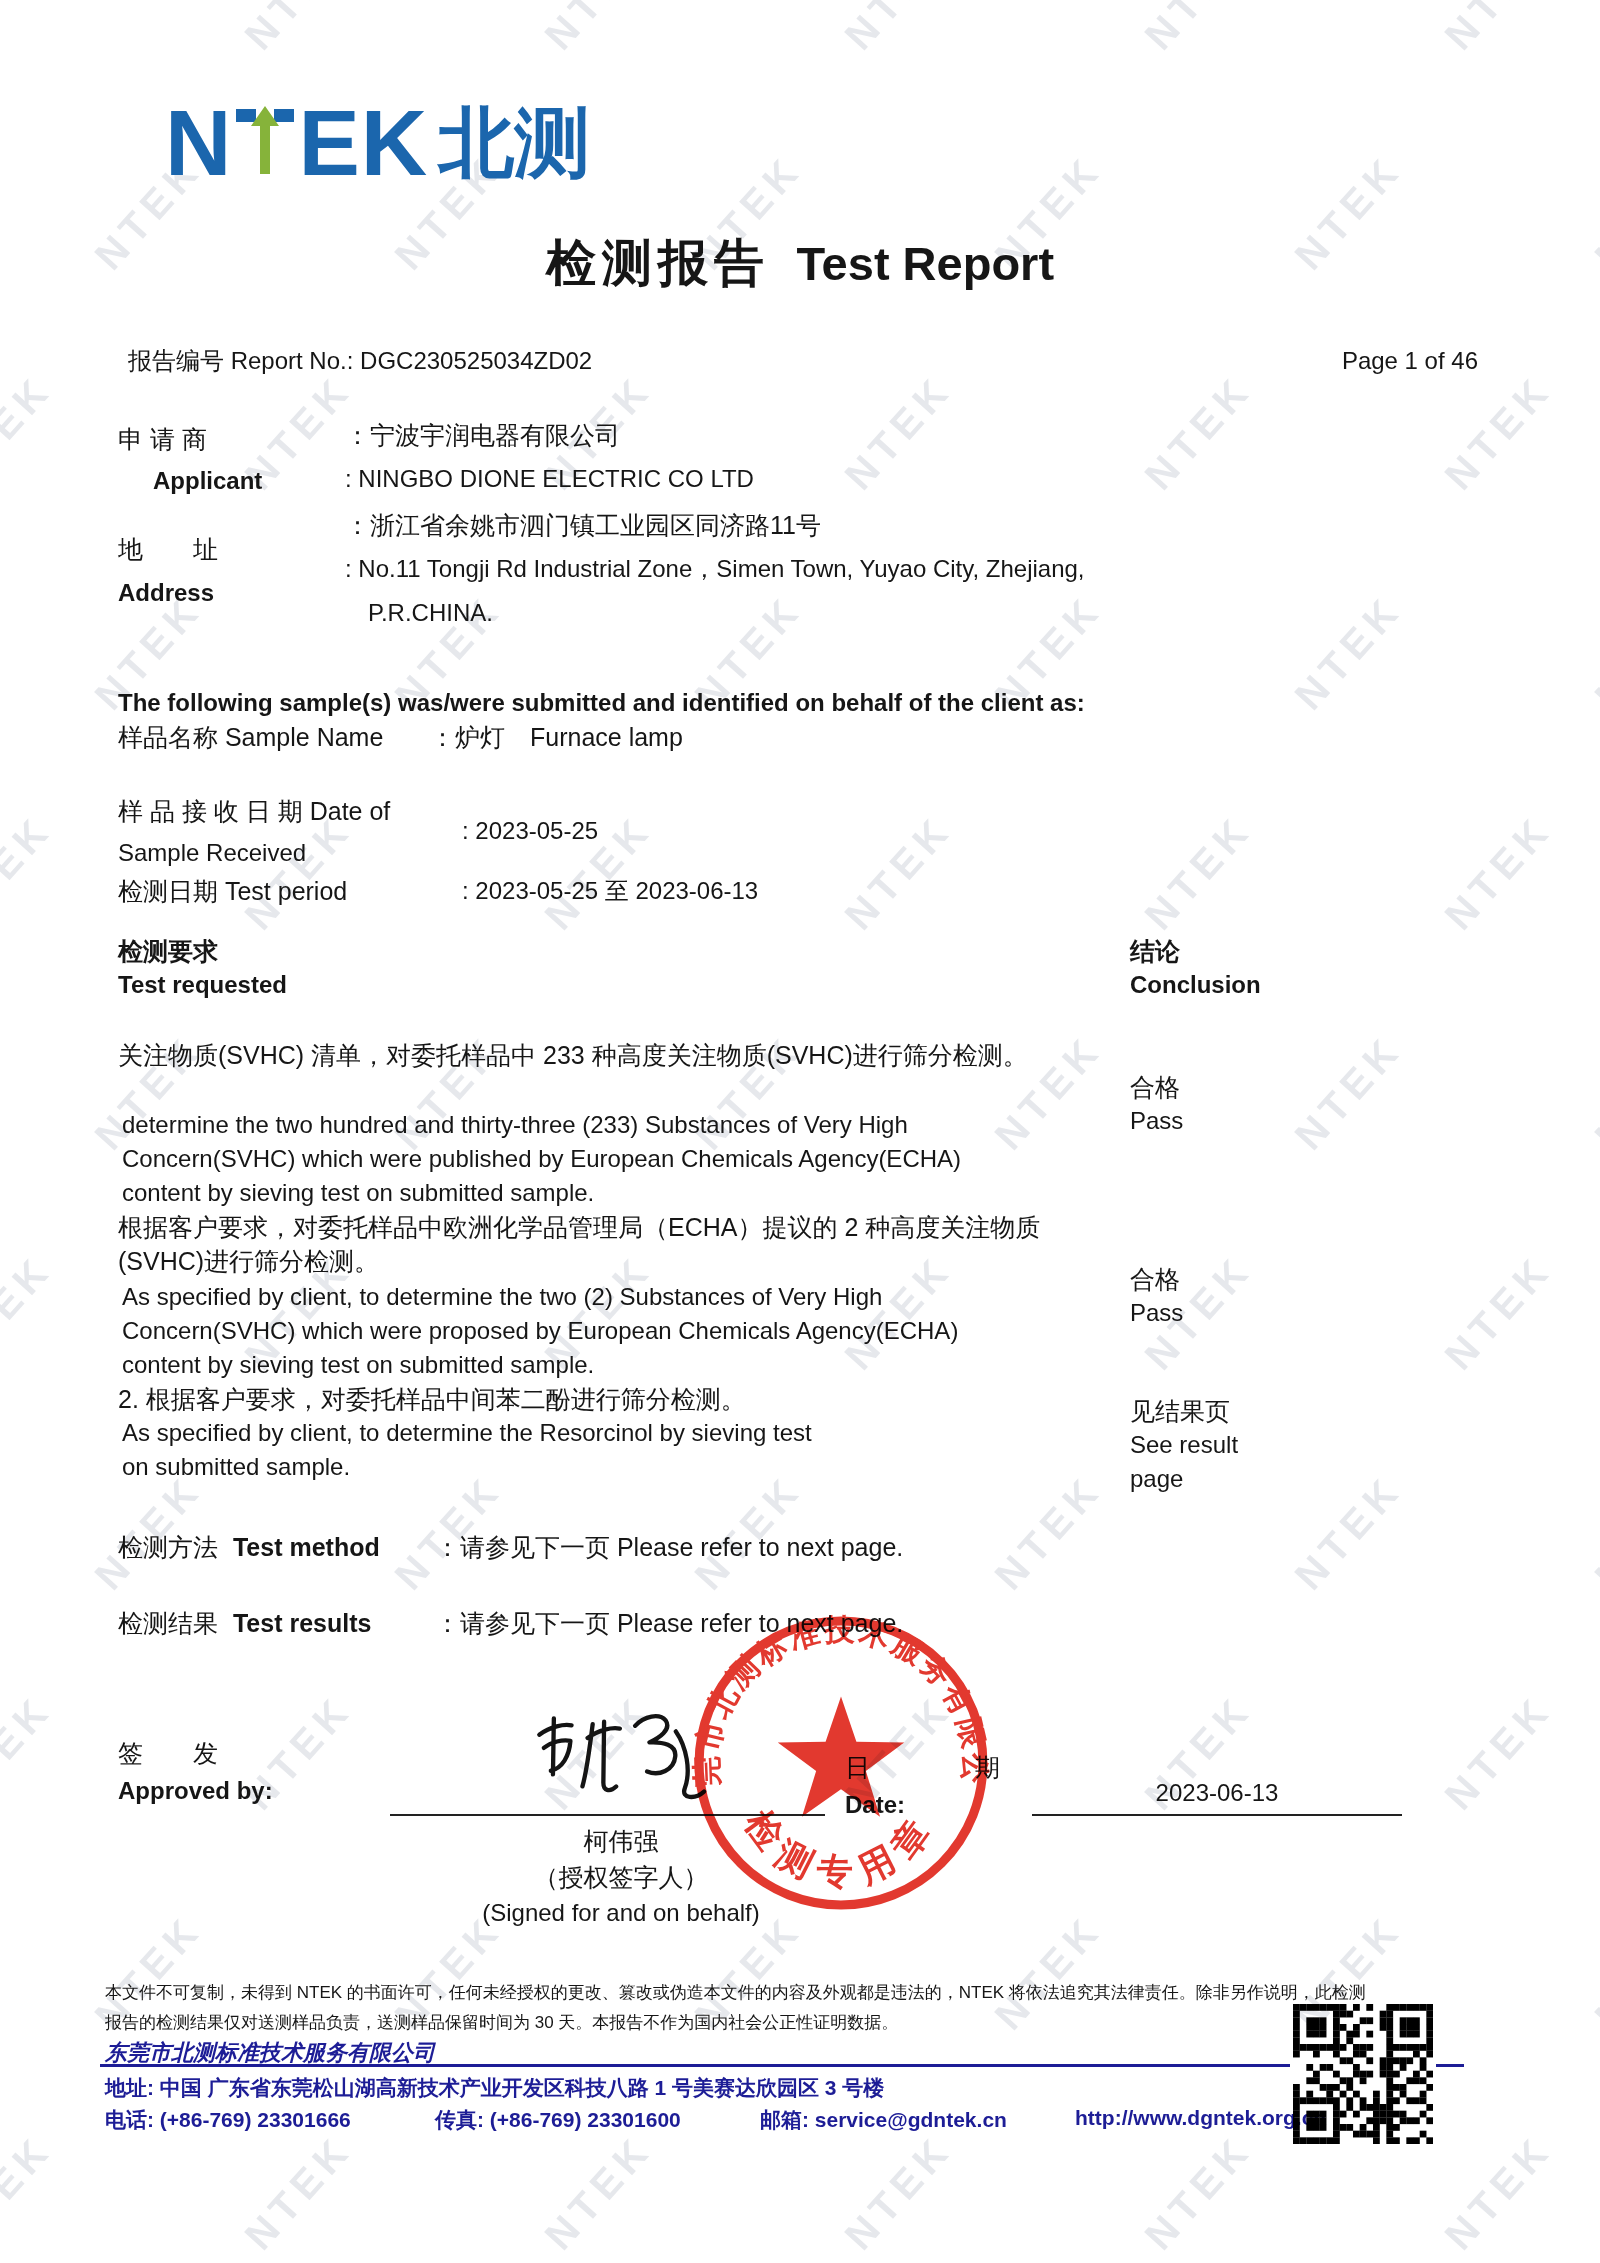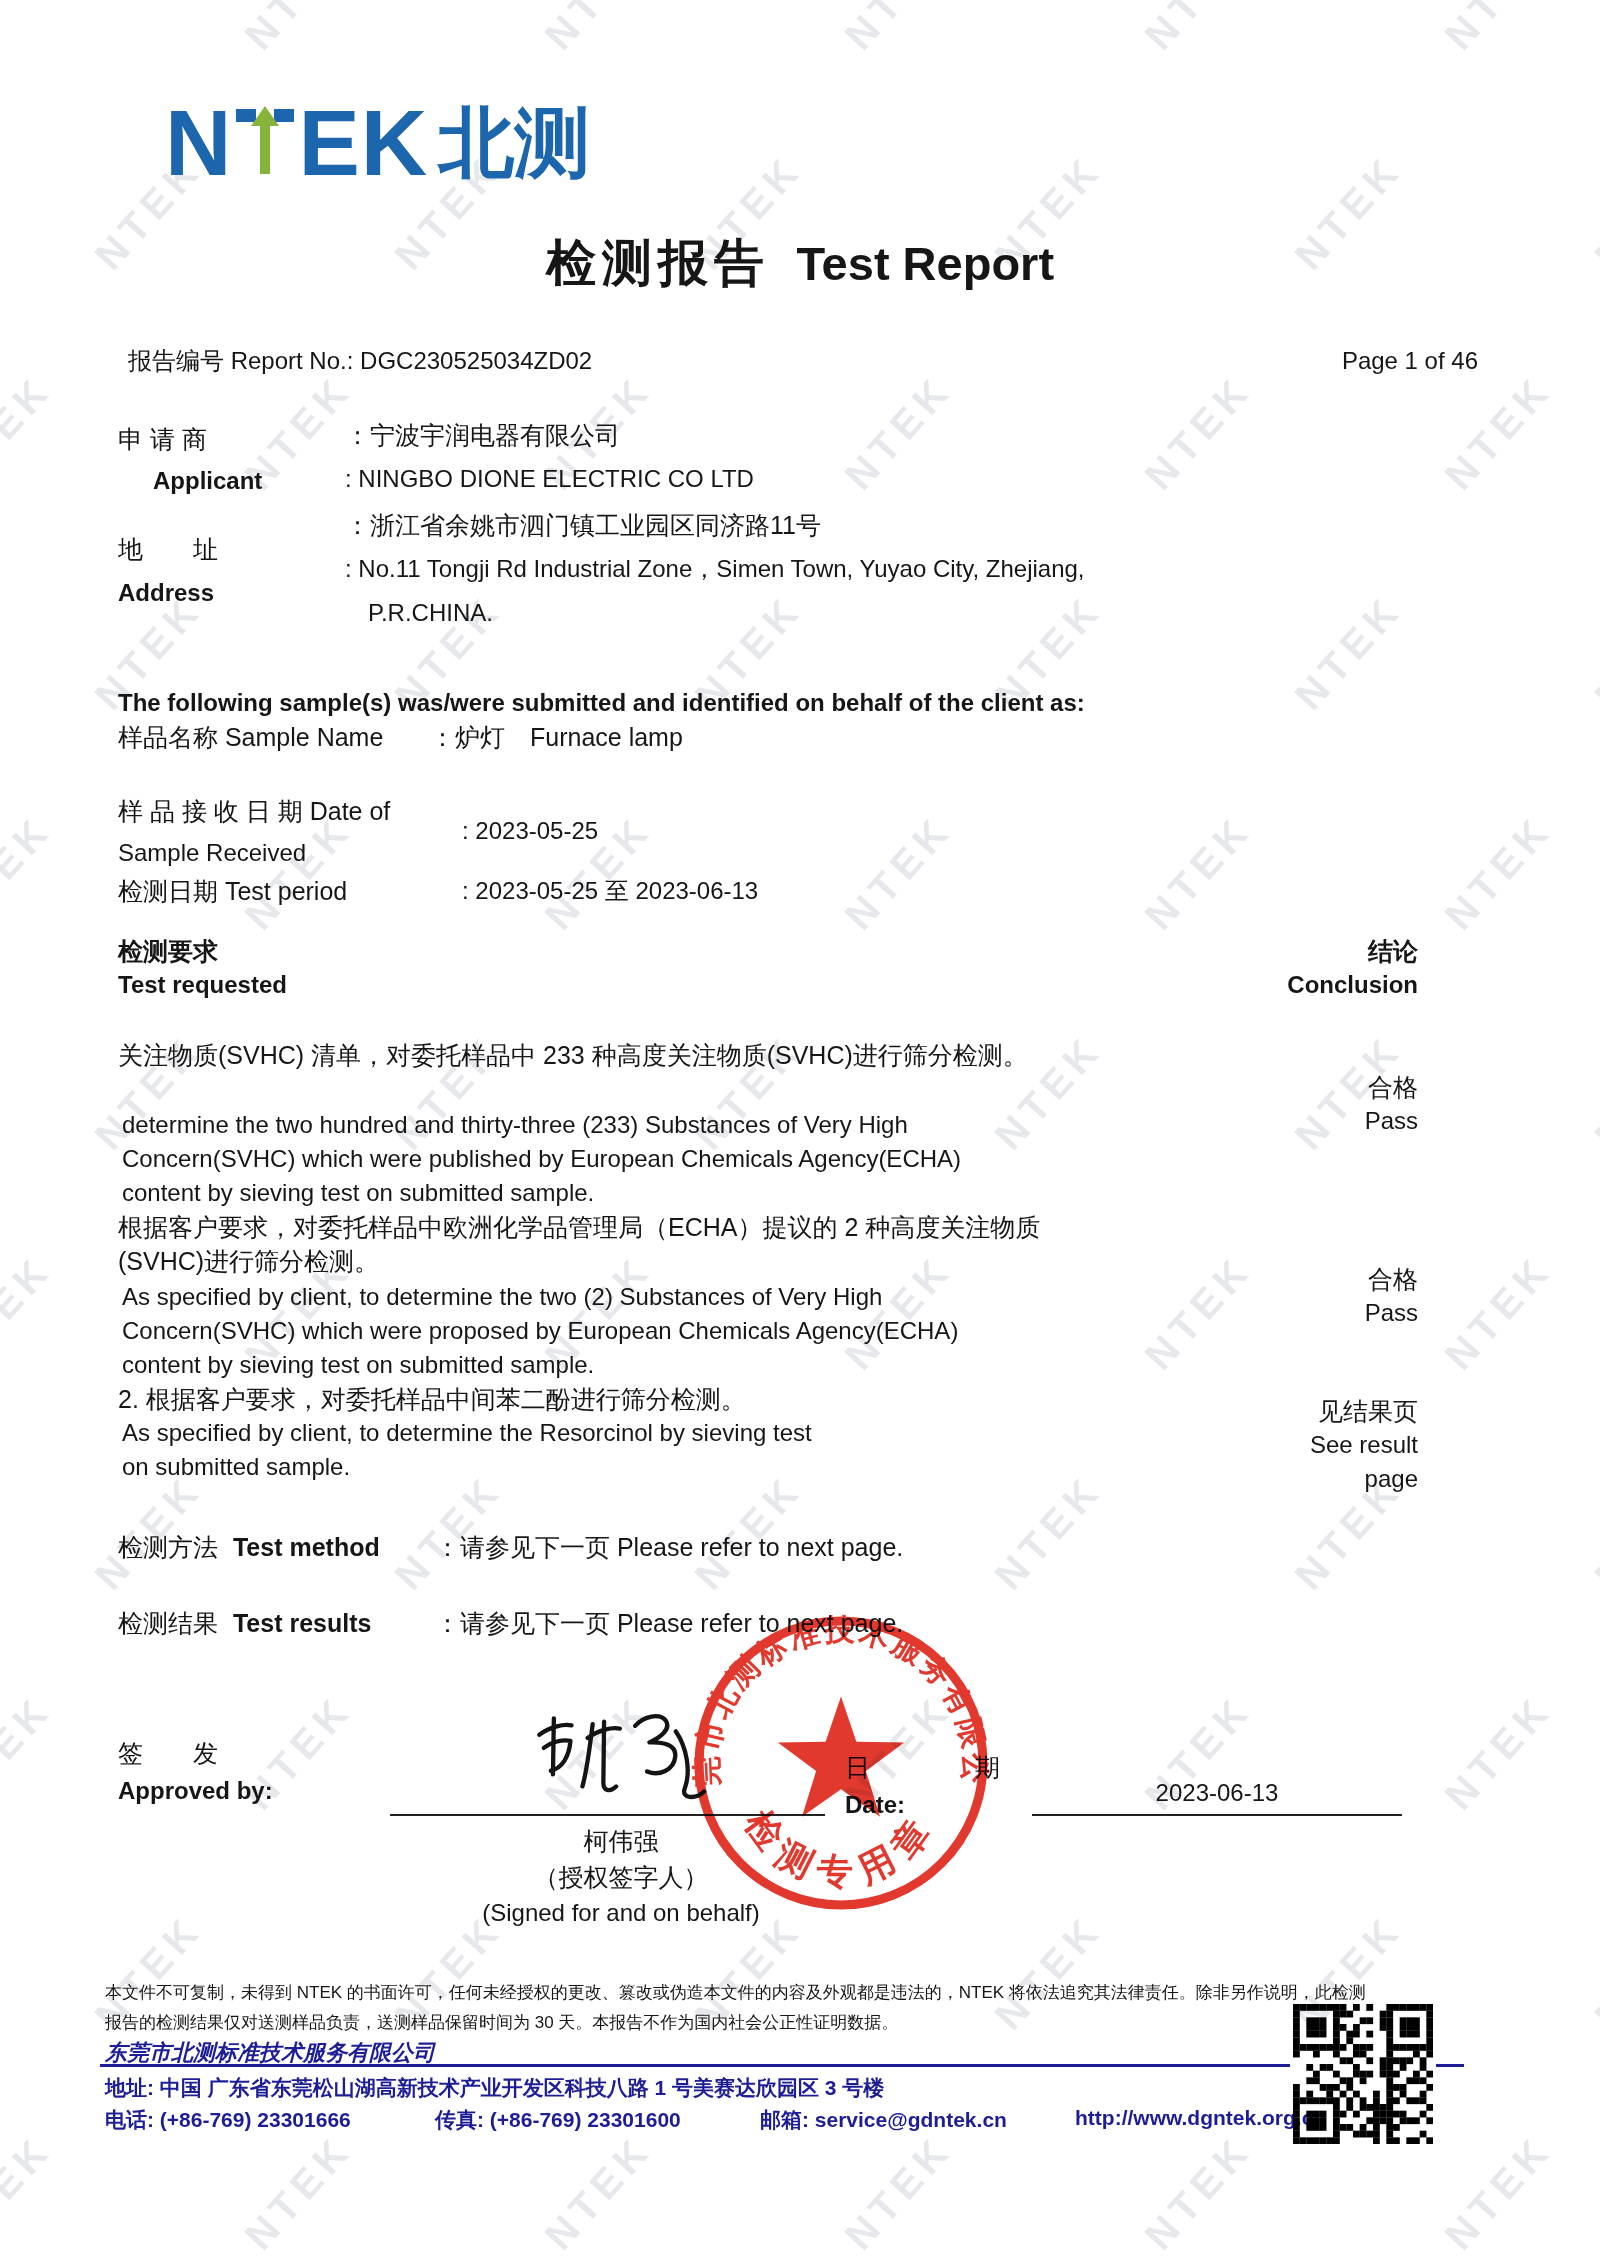--- a/index.html
+++ b/index.html
@@ -5,21 +5,21 @@
   html,body{margin:0;padding:0;background:#9a9a9a;}
   #page{position:relative;width:1600px;height:2263px;background:#ffffff;overflow:hidden;
         font-family:"Liberation Sans","DejaVu Sans",sans-serif;color:#161616;}
   .abs{position:absolute;white-space:nowrap;z-index:1;}
   .t24{font-size:24px;line-height:30px;}
   .t25{font-size:25px;line-height:31px;}
   .t17{font-size:17px;line-height:30px;}
   .b{font-weight:700;}
   .wm{position:absolute;z-index:0;transform:rotate(-48deg);font-size:40px;letter-spacing:7px;
       color:rgba(128,142,162,0.20);font-weight:600;user-select:none;}
-  .ct{left:1098px;width:320px;text-align:right;}
+  .ct{left:1130px;width:320px;text-align:left;}
   .rule{position:absolute;background:#222;height:2px;z-index:1;}
   .logo-row{position:absolute;left:165px;top:106px;display:flex;align-items:flex-end;z-index:1;}
   .logo-letter{font-size:92px;line-height:70px;font-weight:800;color:#1b66ad;letter-spacing:1px;}
   .logo-cjk{font-size:76px;line-height:70px;font-weight:700;color:#1b66ad;margin-left:10px;}
   .title-row{position:absolute;left:0;top:230px;width:1600px;text-align:center;z-index:1;}
   .title-cjk{font-size:50px;font-weight:700;letter-spacing:6px;}
   .title-en{font-size:47px;font-weight:700;margin-left:22px;}
   .navy{color:#1d1d96;}
   .footer-line{position:absolute;background:#1d1d96;height:3px;z-index:1;}
   .sig-center{position:absolute;left:396px;width:450px;text-align:center;z-index:1;}

